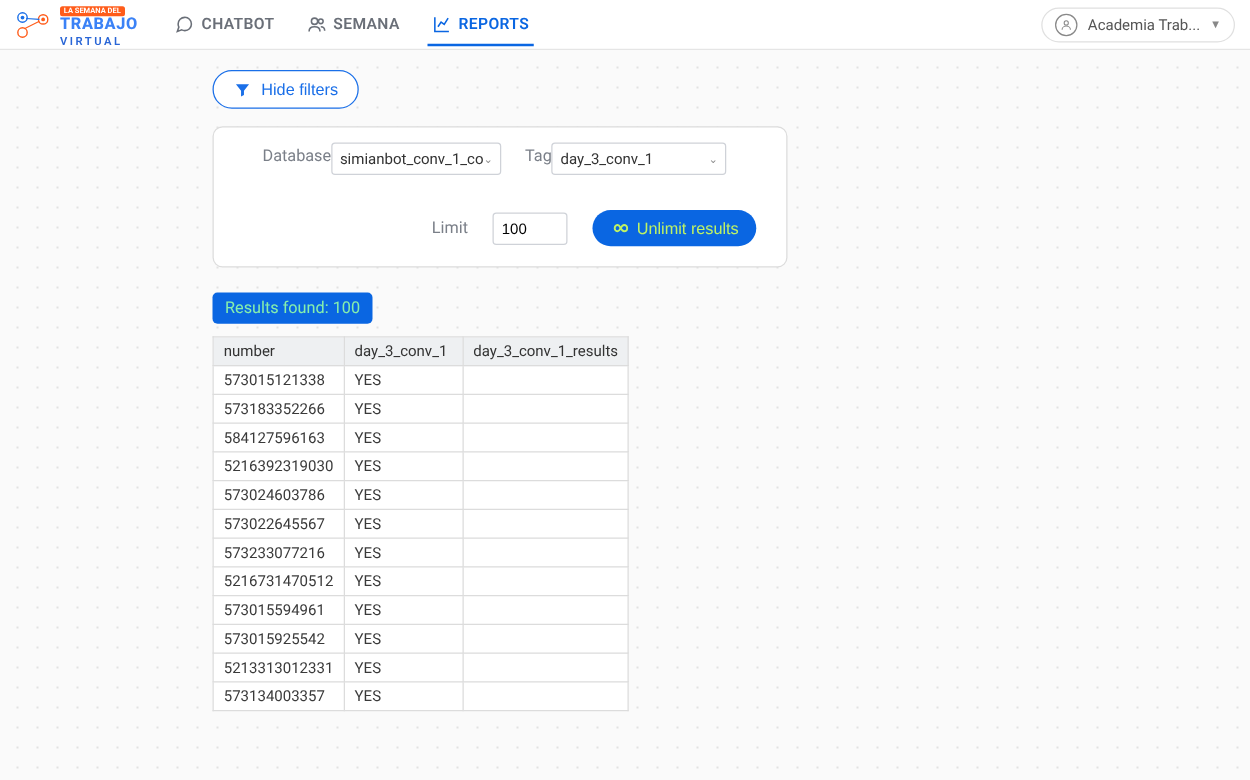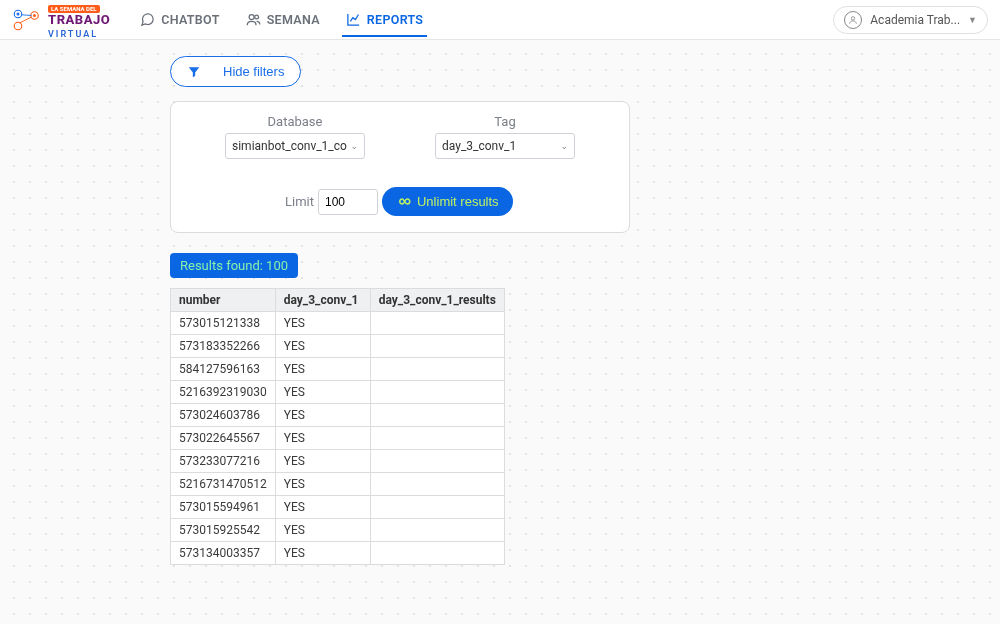--- a/index.html
+++ b/index.html
@@ -27,21 +27,21 @@
     .logo-graphic {
       width: 30px; height: 24px; position: relative;
     }
     .logo-graphic svg { width: 100%; height: 100%; }
     .logo-text { line-height: 1; }
     .logo-badge {
       background: #ff5c1a; color: #fff; font-size: 6px; padding: 1px 3px;
       border-radius: 2px; display: inline-block; font-weight: 700;
     }
     .logo-main {
-      font-weight: 800; color: #701a75; font-size: 13px; letter-spacing: .5px;
+      font-weight: 800; color: #3b82f6; font-size: 13px; letter-spacing: .5px;
     }
     .logo-sub {
       color: #2a66d6; font-size: 9px; letter-spacing: 2px; font-weight: 600;
     }
     .nav {
       display: flex; gap: 18px;
     }
     .nav-item {
       display: flex; align-items: center; gap: 6px;
       color: #6a6f78; font-weight: 600; font-size: 12.5px;
@@ -68,52 +68,52 @@
     
     .main {
       padding: 16px 0 0 170px;
       min-height: calc(624px - 40px);
       background-image: radial-gradient(circle, #e2e2e2 1px, transparent 1px);
       background-size: 16px 16px;
       background-position: 6px 6px;
     }
 
     .hide-filters-btn {
-      display: inline-flex; align-items: center; gap: 22px;
+      display: inline-flex; align-items: center; gap: 8px;
       border: 1.6px solid #1a6fe8; color: #1a6fe8;
       background: #fff; border-radius: 20px;
       padding: 7px 16px; font-size: 13px; font-weight: 500;
       cursor: pointer;
     }
 
     .filter-card {
       margin-top: 14px;
       width: 460px;
       background: #fff;
       border: 1px solid #dcdcdc;
       border-radius: 8px;
       padding: 12px 24px 16px;
     }
     .filter-row {
       display: flex; gap: 40px; justify-content: center;
     }
-    .filter-col { display:flex; flex-direction:column; align-items:center; width: 170px; }
+    .filter-col { display:flex; flex-direction:row; align-items:center; width: 170px; }
     .filter-label { color: #7a7f88; font-size: 13px; margin-bottom: 4px; }
     .select {
       width: 140px; height: 26px; border: 1px solid #cfd2d8; border-radius: 3px;
       background: #fff; padding: 2px 6px; font-size: 12px; color:#333;
       display:flex; align-items:center; justify-content:space-between;
       cursor: pointer;
     }
     .select .caret { font-size: 9px; color:#888; }
 
     .limit-row {
       margin-top: 28px;
-      display:flex; align-items:center; gap: 4px;
-      justify-content:flex-start;
+      display:flex; align-items:center; gap: 20px;
+      justify-content:flex-end;
       padding-left: 90px;
     }
     .limit-label { color:#7a7f88; font-size:13px; }
     .limit-input {
       width: 60px; height: 26px; border:1px solid #cfd2d8; border-radius:3px;
       padding: 2px 6px; font-size: 12px;
     }
     .pill-btn {
       display:inline-flex; align-items:center; gap:6px;
       background:#0a66e2; color:#bef264; border:none; border-radius:16px;
@@ -129,21 +129,21 @@
     }
     .results-table {
       margin-top: 10px; border-collapse: collapse; background:#fff;
       font-size: 12px; color:#3a3a3a;
     }
     .results-table th, .results-table td {
       border: 1px solid #dcdcdc; padding: 4px 8px; text-align:left;
       height: 18px;
     }
     .results-table th {
-      background:#eef0f2; font-weight:700; color:#333; font-size:12px;
+      background:#eef0f2; font-weight:400; color:#333; font-size:12px;
     }
     .results-table th:nth-child(1), .results-table td:nth-child(1){ width: 100px; }
     .results-table th:nth-child(2), .results-table td:nth-child(2){ width: 95px; }
     .results-table th:nth-child(3), .results-table td:nth-child(3){ width: 130px; }
   </style>
 </head>
 <body>
 
 <div class="topbar">
   <div class="logo">
@@ -299,20 +299,25 @@
           <td>573015594961</td>
           <td>YES</td>
           <td></td>
         </tr>
         <tr>
           <td>573015925542</td>
           <td>YES</td>
           <td></td>
         </tr>
         <tr>
+          <td>5213313012331</td>
+          <td>YES</td>
+          <td></td>
+        </tr>
+        <tr>
           <td>573134003357</td>
           <td>YES</td>
           <td></td>
         </tr>
       </tbody>
   </table>
 
 </div>
 
 </body></html>

